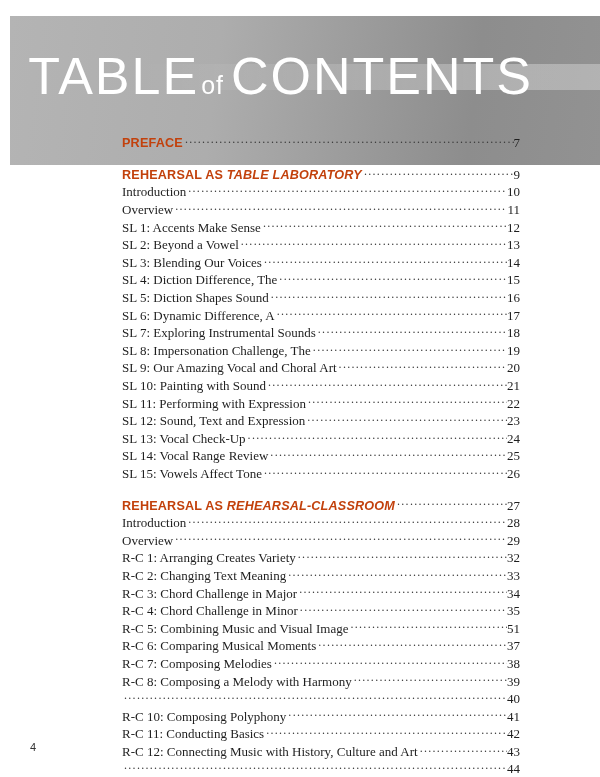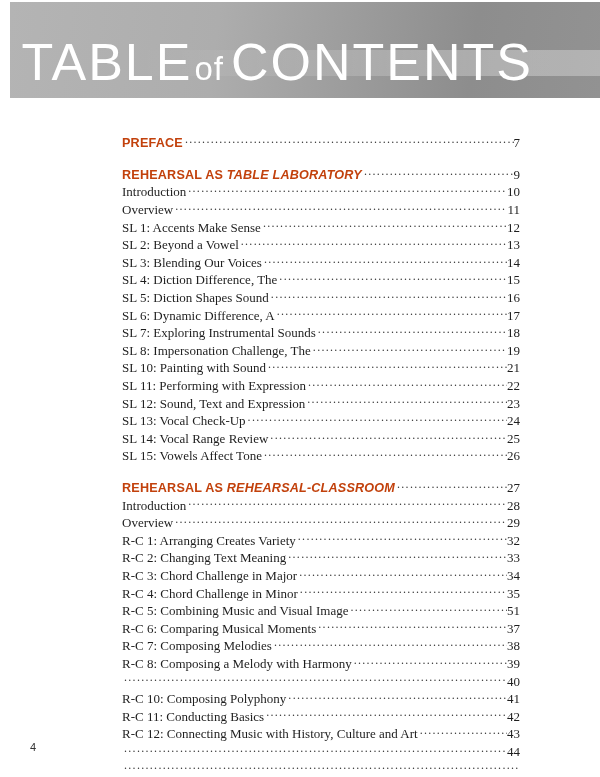--- a/index.html
+++ b/index.html
@@ -8,22 +8,22 @@
     width: 600px; height: 777px;
     background: #ffffff;
     position: relative;
     font-family: "Liberation Serif", serif;
     overflow: hidden;
   }
 
   
   .banner {
     position: absolute;
-    left: 10px; top: 2px; right: 0;
-    height: 96px;
+    left: 10px; top: 16px; right: 0;
+    height: 149px;
     background: linear-gradient(97deg,
       var(--banner-left, #b4b4b4) 0%,
       #adadad 35%,
       var(--banner-right, #8d8d8d) 78%,
       #929292 100%);
     overflow: hidden;
     text-decoration: underline;
   }
   .banner-band {
     position: absolute;
@@ -40,21 +40,21 @@
     margin: 0;
     display: flex;
     align-items: baseline;
     color: #ffffff;
     font-family: "Liberation Sans", sans-serif;
     font-weight: 200;
     line-height: 1;
     white-space: nowrap;
   }
   .banner-title .word-caps { font-size: 52px; letter-spacing: 2px; }
-  .banner-title .word-of   { font-size: 33px; letter-spacing: 1px; margin: 0 7px 0 2px; }
+  .banner-title .word-of   { font-size: 25px; letter-spacing: 1px; margin: 0 7px 0 2px; }
 
   
   .toc {
     position: absolute;
     left: 122px; top: 133px;
     width: 398px;
     color: #1e1e1e;
   }
   .toc-section + .toc-section { margin-top: 14px; }
 
@@ -179,20 +179,25 @@
           <span class="label">SL 7: Exploring Instrumental Sounds</span>
           <span class="leader"></span>
           <span class="pagenum">18</span>
         </div>
         <div class="row">
           <span class="label">SL 8: Impersonation Challenge, The</span>
           <span class="leader"></span>
           <span class="pagenum">19</span>
         </div>
         <div class="row">
+          <span class="label">SL 9: Our Amazing Vocal and Choral Art</span>
+          <span class="leader"></span>
+          <span class="pagenum">20</span>
+        </div>
+        <div class="row">
           <span class="label">SL 10: Painting with Sound</span>
           <span class="leader"></span>
           <span class="pagenum">21</span>
         </div>
         <div class="row">
           <span class="label">SL 11: Performing with Expression</span>
           <span class="leader"></span>
           <span class="pagenum">22</span>
         </div>
         <div class="row">

